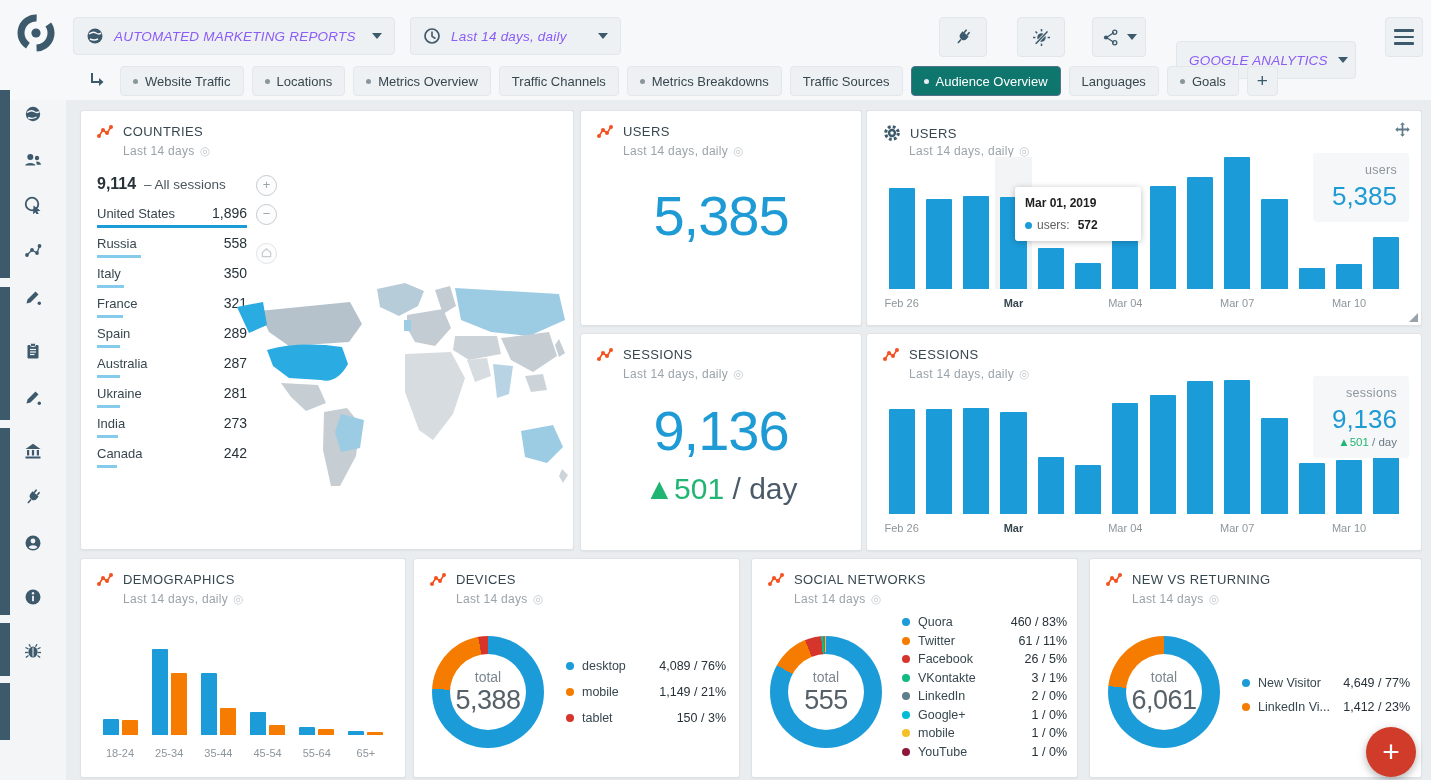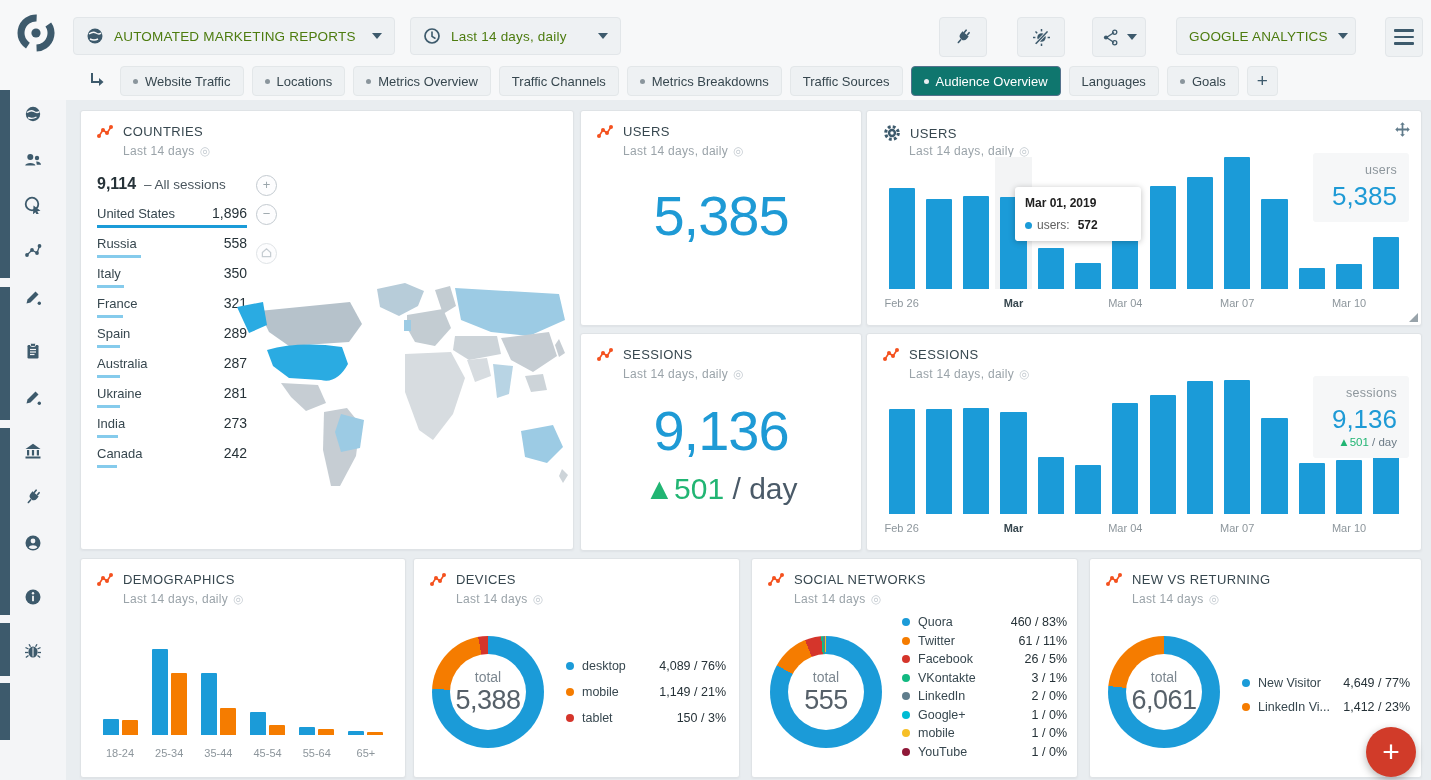--- a/index.html
+++ b/index.html
@@ -6,21 +6,21 @@
   body{width:1431px;height:780px;overflow:hidden;background:#f6f7f8;
        font-family:"Liberation Sans", sans-serif;color:#37474f;-webkit-font-smoothing:antialiased;}
   .page{position:relative;width:1431px;height:780px;}
 
   
   .topbar{position:absolute;left:0;top:0;right:0;height:100px;background:#f7f8f9;}
   .logo{position:absolute;left:13px;top:10px;width:46px;height:46px;}
   .ddbtn{position:absolute;top:17px;height:38px;background:#eef1f3;border:1px solid #e2e6e9;
          border-radius:4px;display:flex;align-items:center;padding:0 12px;box-sizing:border-box;
          cursor:pointer;gap:10px;}
-  .ddbtn .lbl{font-size:13.5px;color:#4d7c0f;letter-spacing:.2px;white-space:nowrap;}
+  .ddbtn .lbl{font-size:13.5px;color:#8b5cf6;letter-spacing:.2px;white-space:nowrap;font-style:italic;}
   .caret{width:0;height:0;border-left:5px solid transparent;border-right:5px solid transparent;
          border-top:6px solid #3d5a6c;margin-left:auto;}
   .iconbtn{position:absolute;top:17px;height:38px;background:#eef1f3;border:1px solid #e2e6e9;
            border-radius:4px;display:flex;align-items:center;justify-content:center;cursor:pointer;gap:6px;}
   .hamb{display:flex;flex-direction:column;gap:4px;}
   .hamb div{width:20px;height:2.5px;background:#3d5a6c;border-radius:1px;}
 
   
   .tabsrow{position:absolute;left:86px;top:66px;height:30px;display:flex;align-items:center;gap:8px;}
   .tab-arrow{width:22px;height:22px;margin-right:4px;}
@@ -180,21 +180,21 @@
           <line x1="4.5" y1="8.5" x2="12" y2="3.5"></line>
             <line x1="4.5" y1="8.5" x2="12" y2="13.5"></line>
         </g>
         <circle cx="4" cy="8.5" r="2.1" fill="#3d5a6c"></circle>
         <circle cx="12.7" cy="3.2" r="2.1" fill="none" stroke="#3d5a6c" stroke-width="1.3"></circle>
         <circle cx="12.7" cy="13.8" r="2.1" fill="none" stroke="#3d5a6c" stroke-width="1.3"></circle>
       </svg>
       <span class="caret" style="margin-left:2px;"></span>
     </div>
 
-    <div class="ddbtn" style="left:1176px;width:180px;">
+    <div class="ddbtn" style="left:1176px;width:180px;margin-top:24px;">
       <span class="lbl">GOOGLE ANALYTICS</span>
       <span class="caret"></span>
     </div>
 
     <div class="iconbtn" style="left:1385px;width:36px;">
       <div class="hamb">
           <div></div>
           <div></div>
           <div></div>
         </div>

